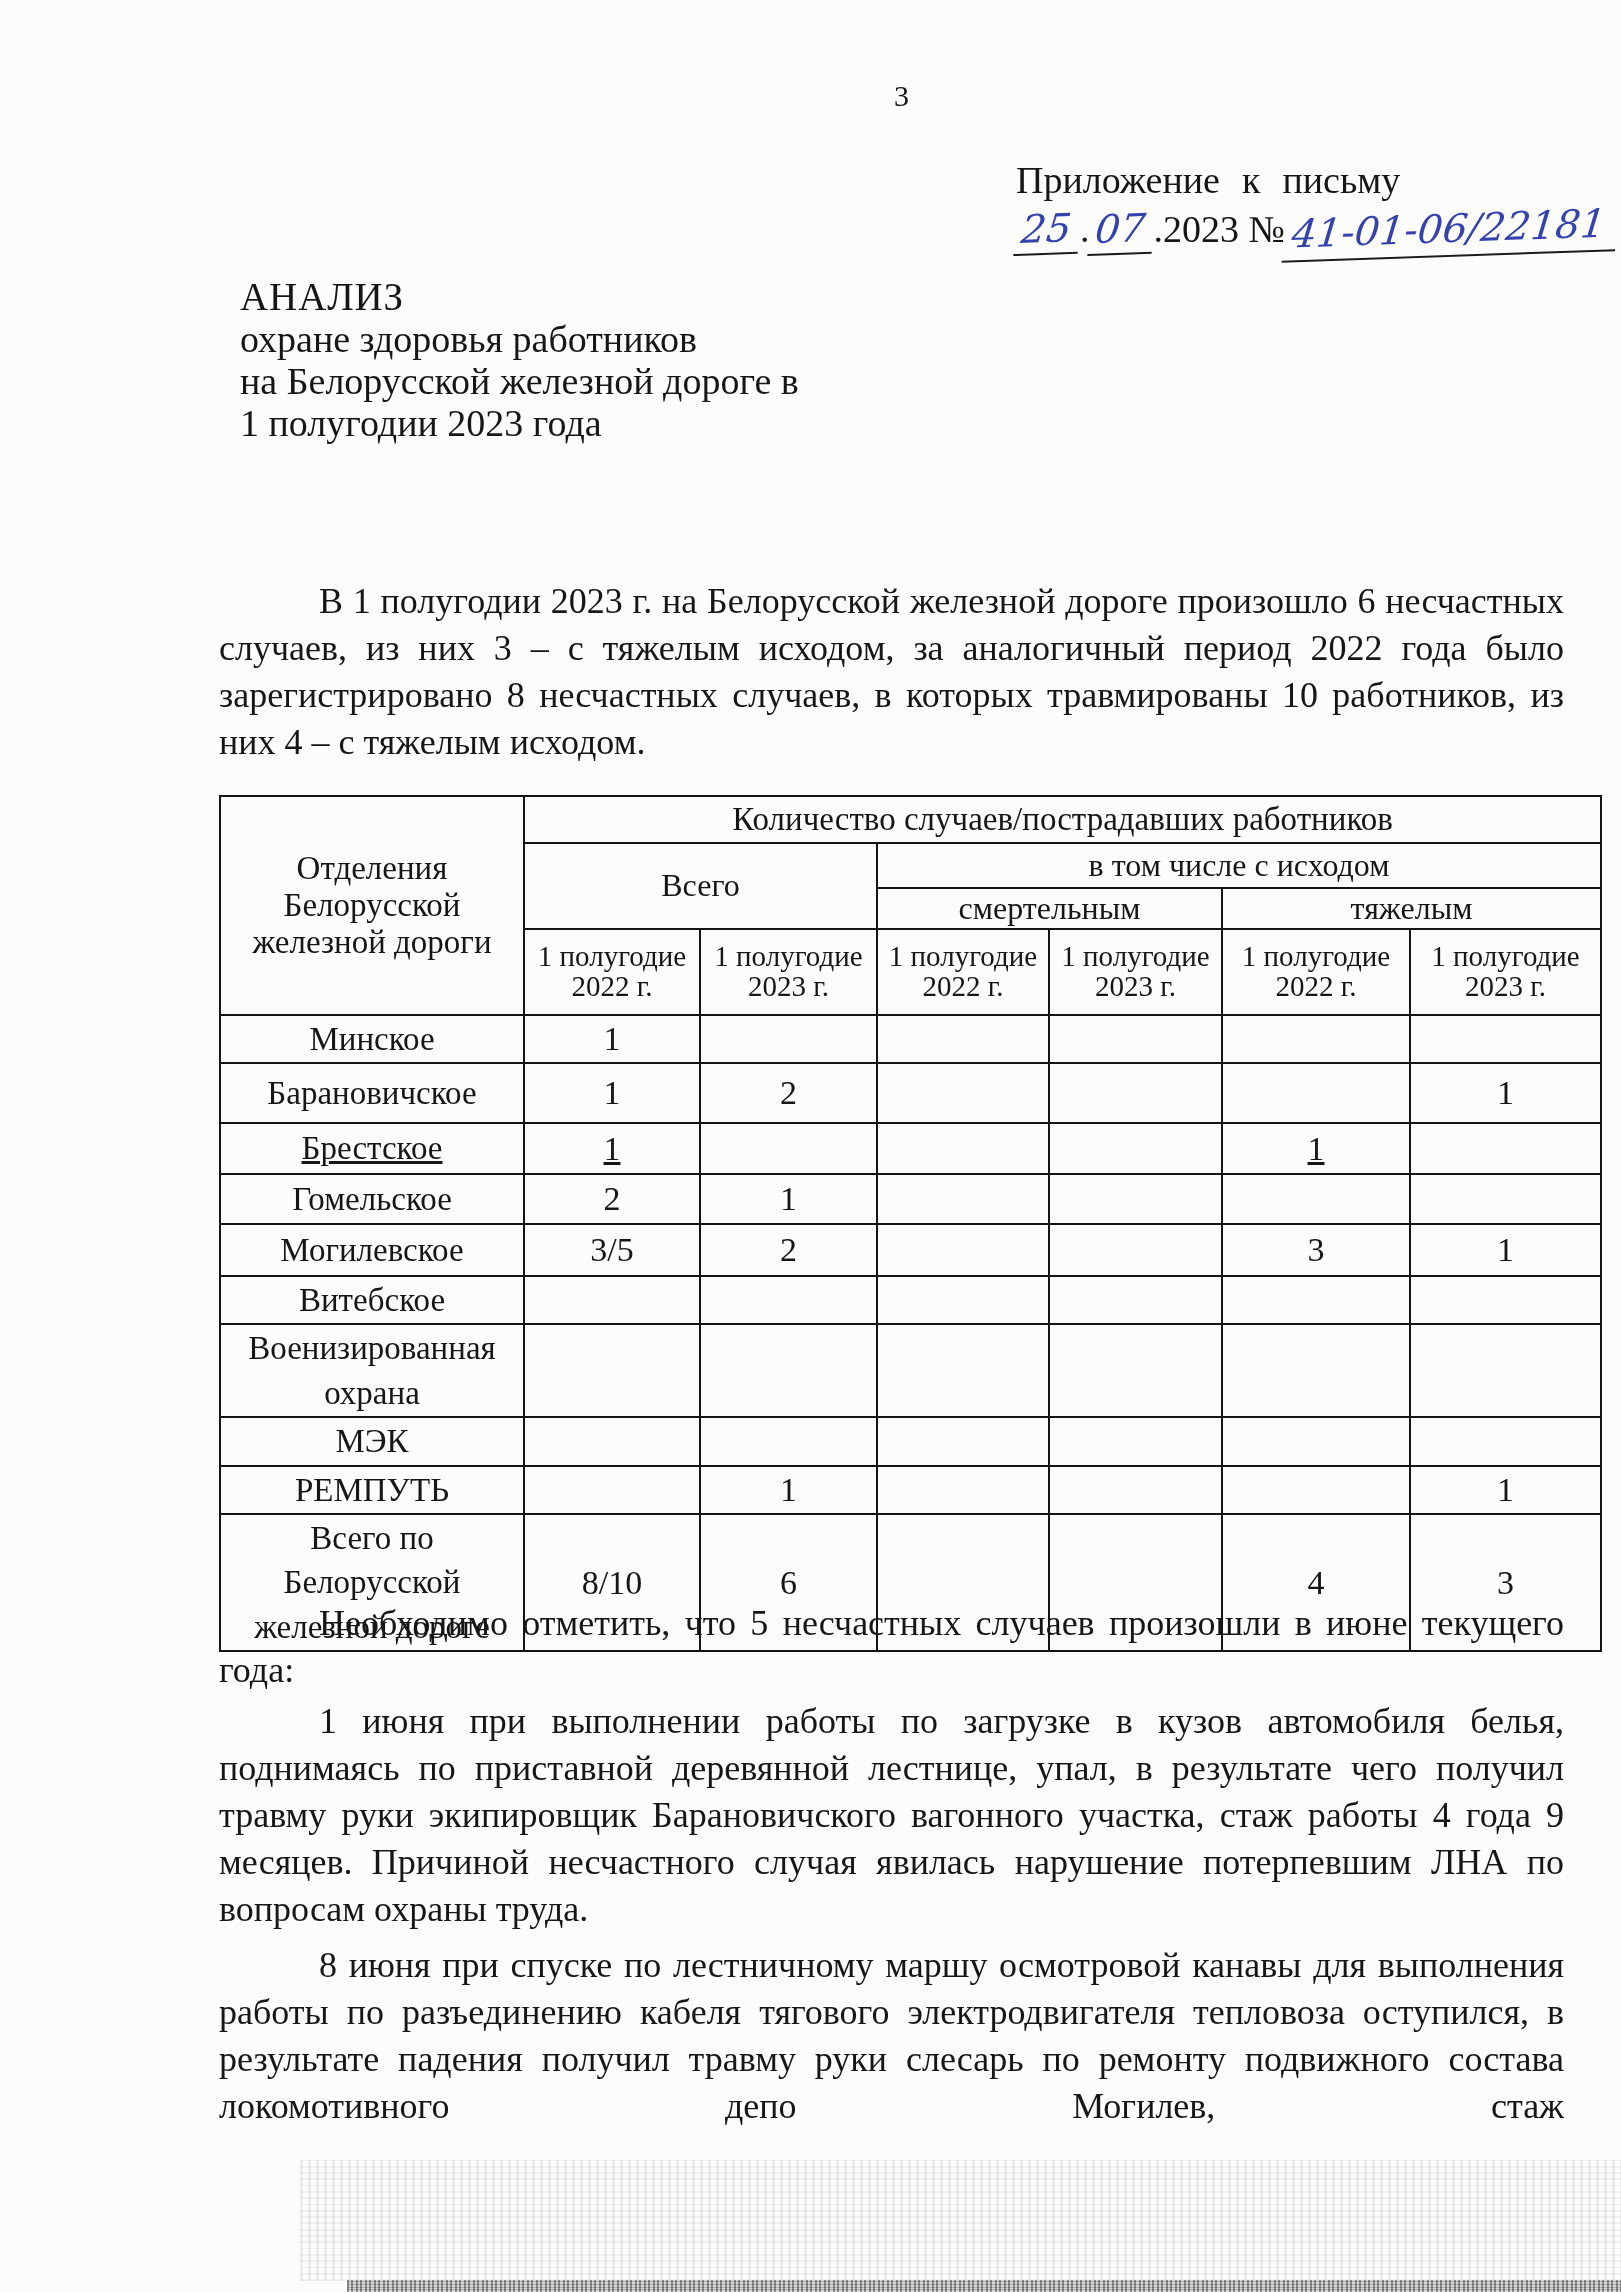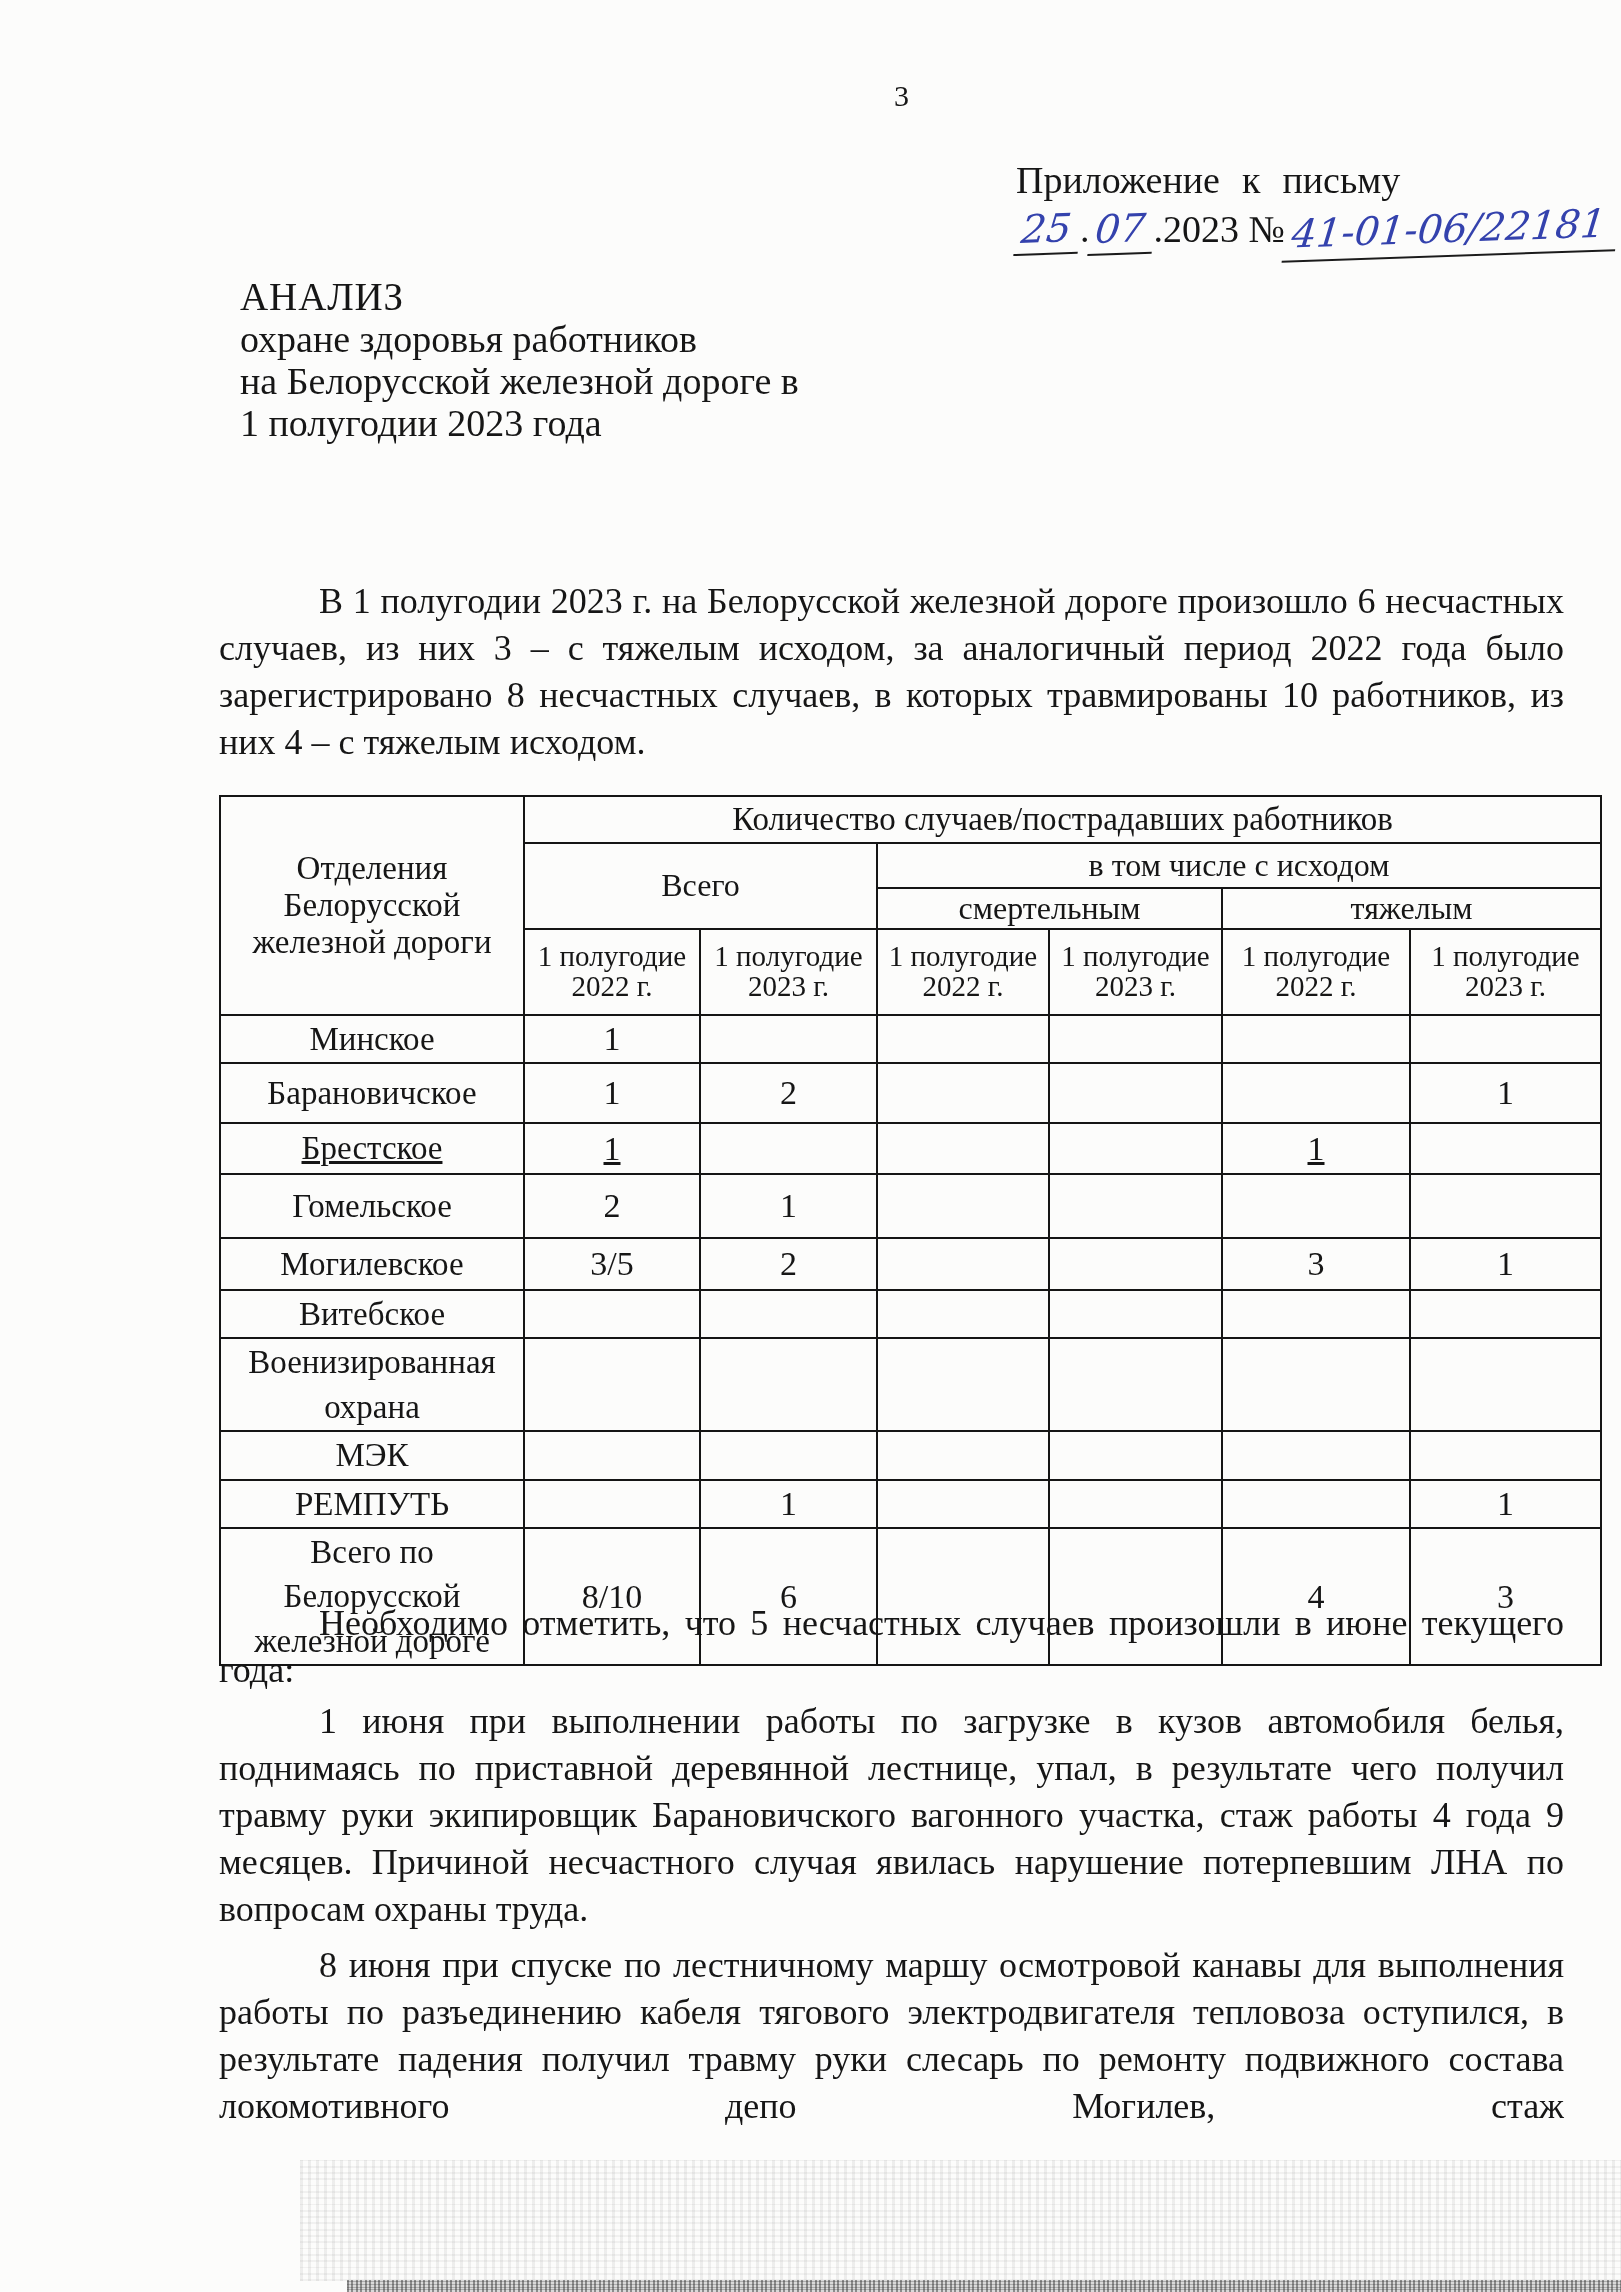--- a/index.html
+++ b/index.html
@@ -92,21 +92,21 @@
   .hdr-period{ font-size:29px; line-height:29.6px; }
   thead tr.r1{ height:47px; }
   thead tr.r2{ height:45px; }
   thead tr.r3{ height:38px;margin-left:32px; }
   thead tr.r4{ height:86px; }
   td.row-label{ font-size:33px; line-height:1.35; }
   td.num-cell{ font-size:34px; }
   tbody tr:nth-child(1){ height:45px; }
   tbody tr:nth-child(2){ height:60px; }
   tbody tr:nth-child(3){ height:51px;text-decoration:underline; }
-  tbody tr:nth-child(4){ height:64px; }
+  tbody tr:nth-child(4){ height:50px; }
   tbody tr:nth-child(5){ height:52px; }
   tbody tr:nth-child(6){ height:48px; }
   tbody tr:nth-child(7){ height:82px; }
   tbody tr:nth-child(8){ height:41px; }
   tbody tr:nth-child(9){ height:43px; }
   tbody tr:nth-child(10){ height:97px;border-radius:11px; }
 
   .noise-faint{
     position:absolute;
     left:300px; right:0; bottom:12.5px;

